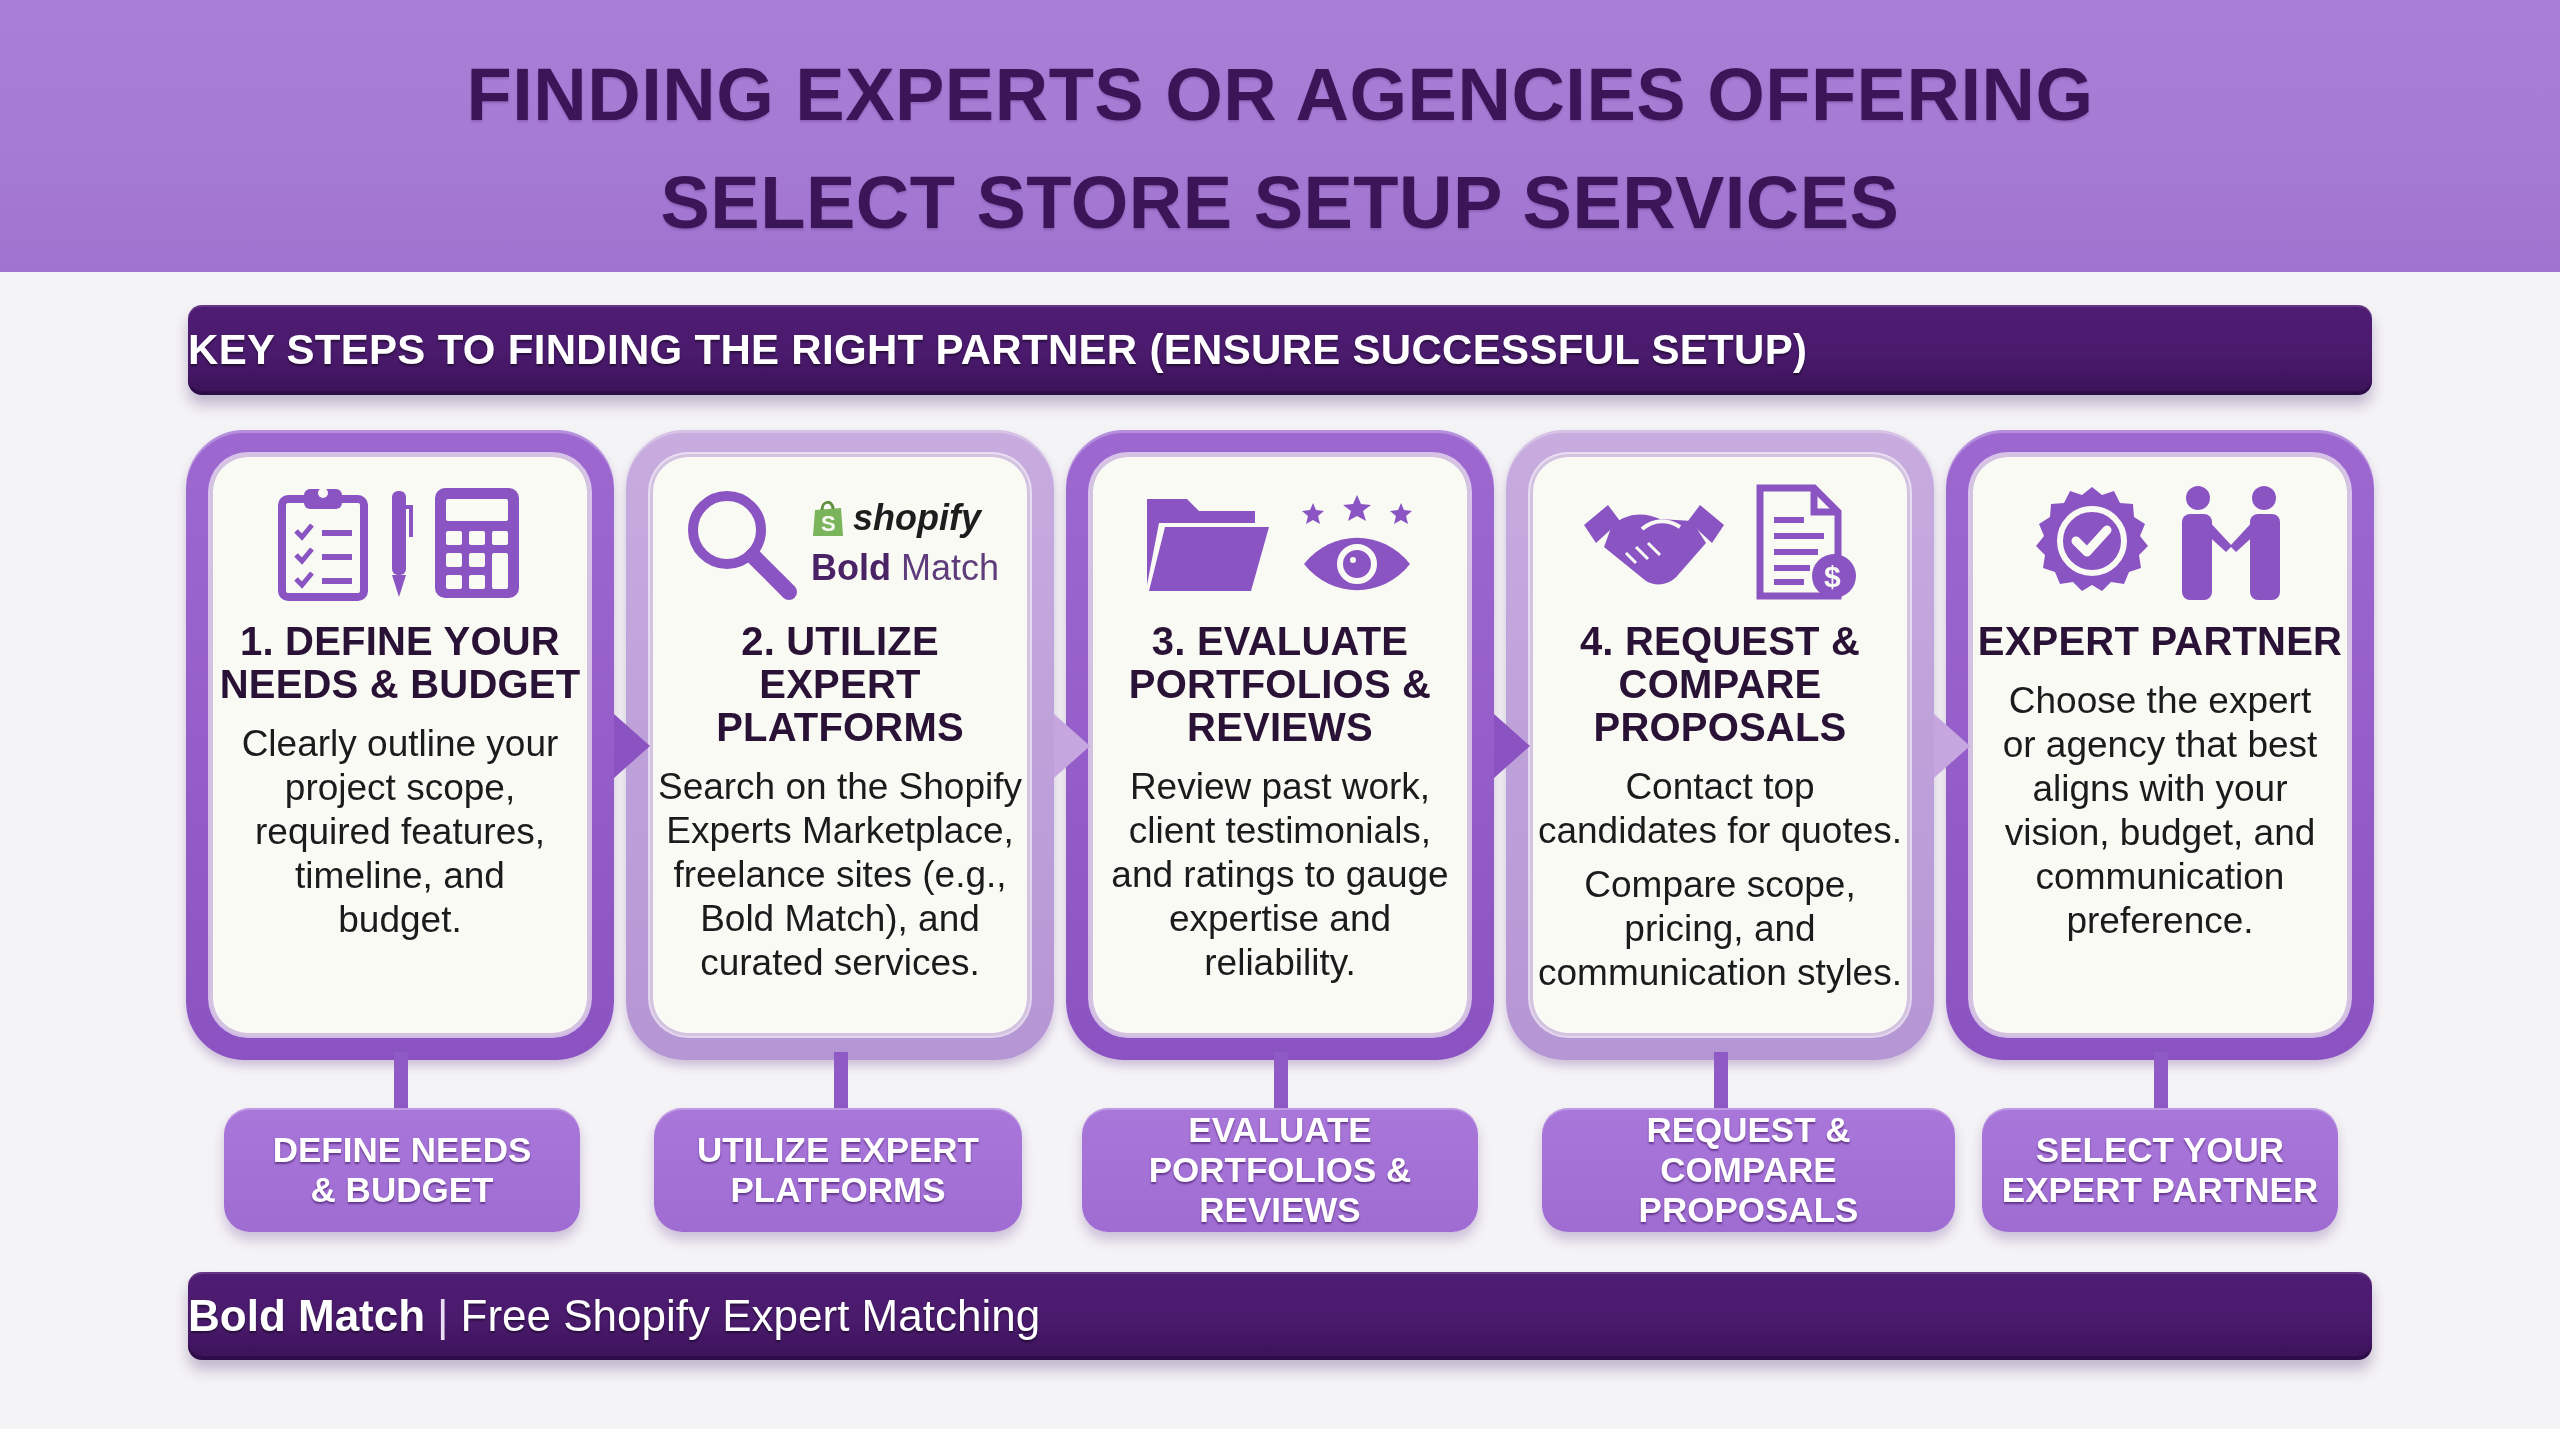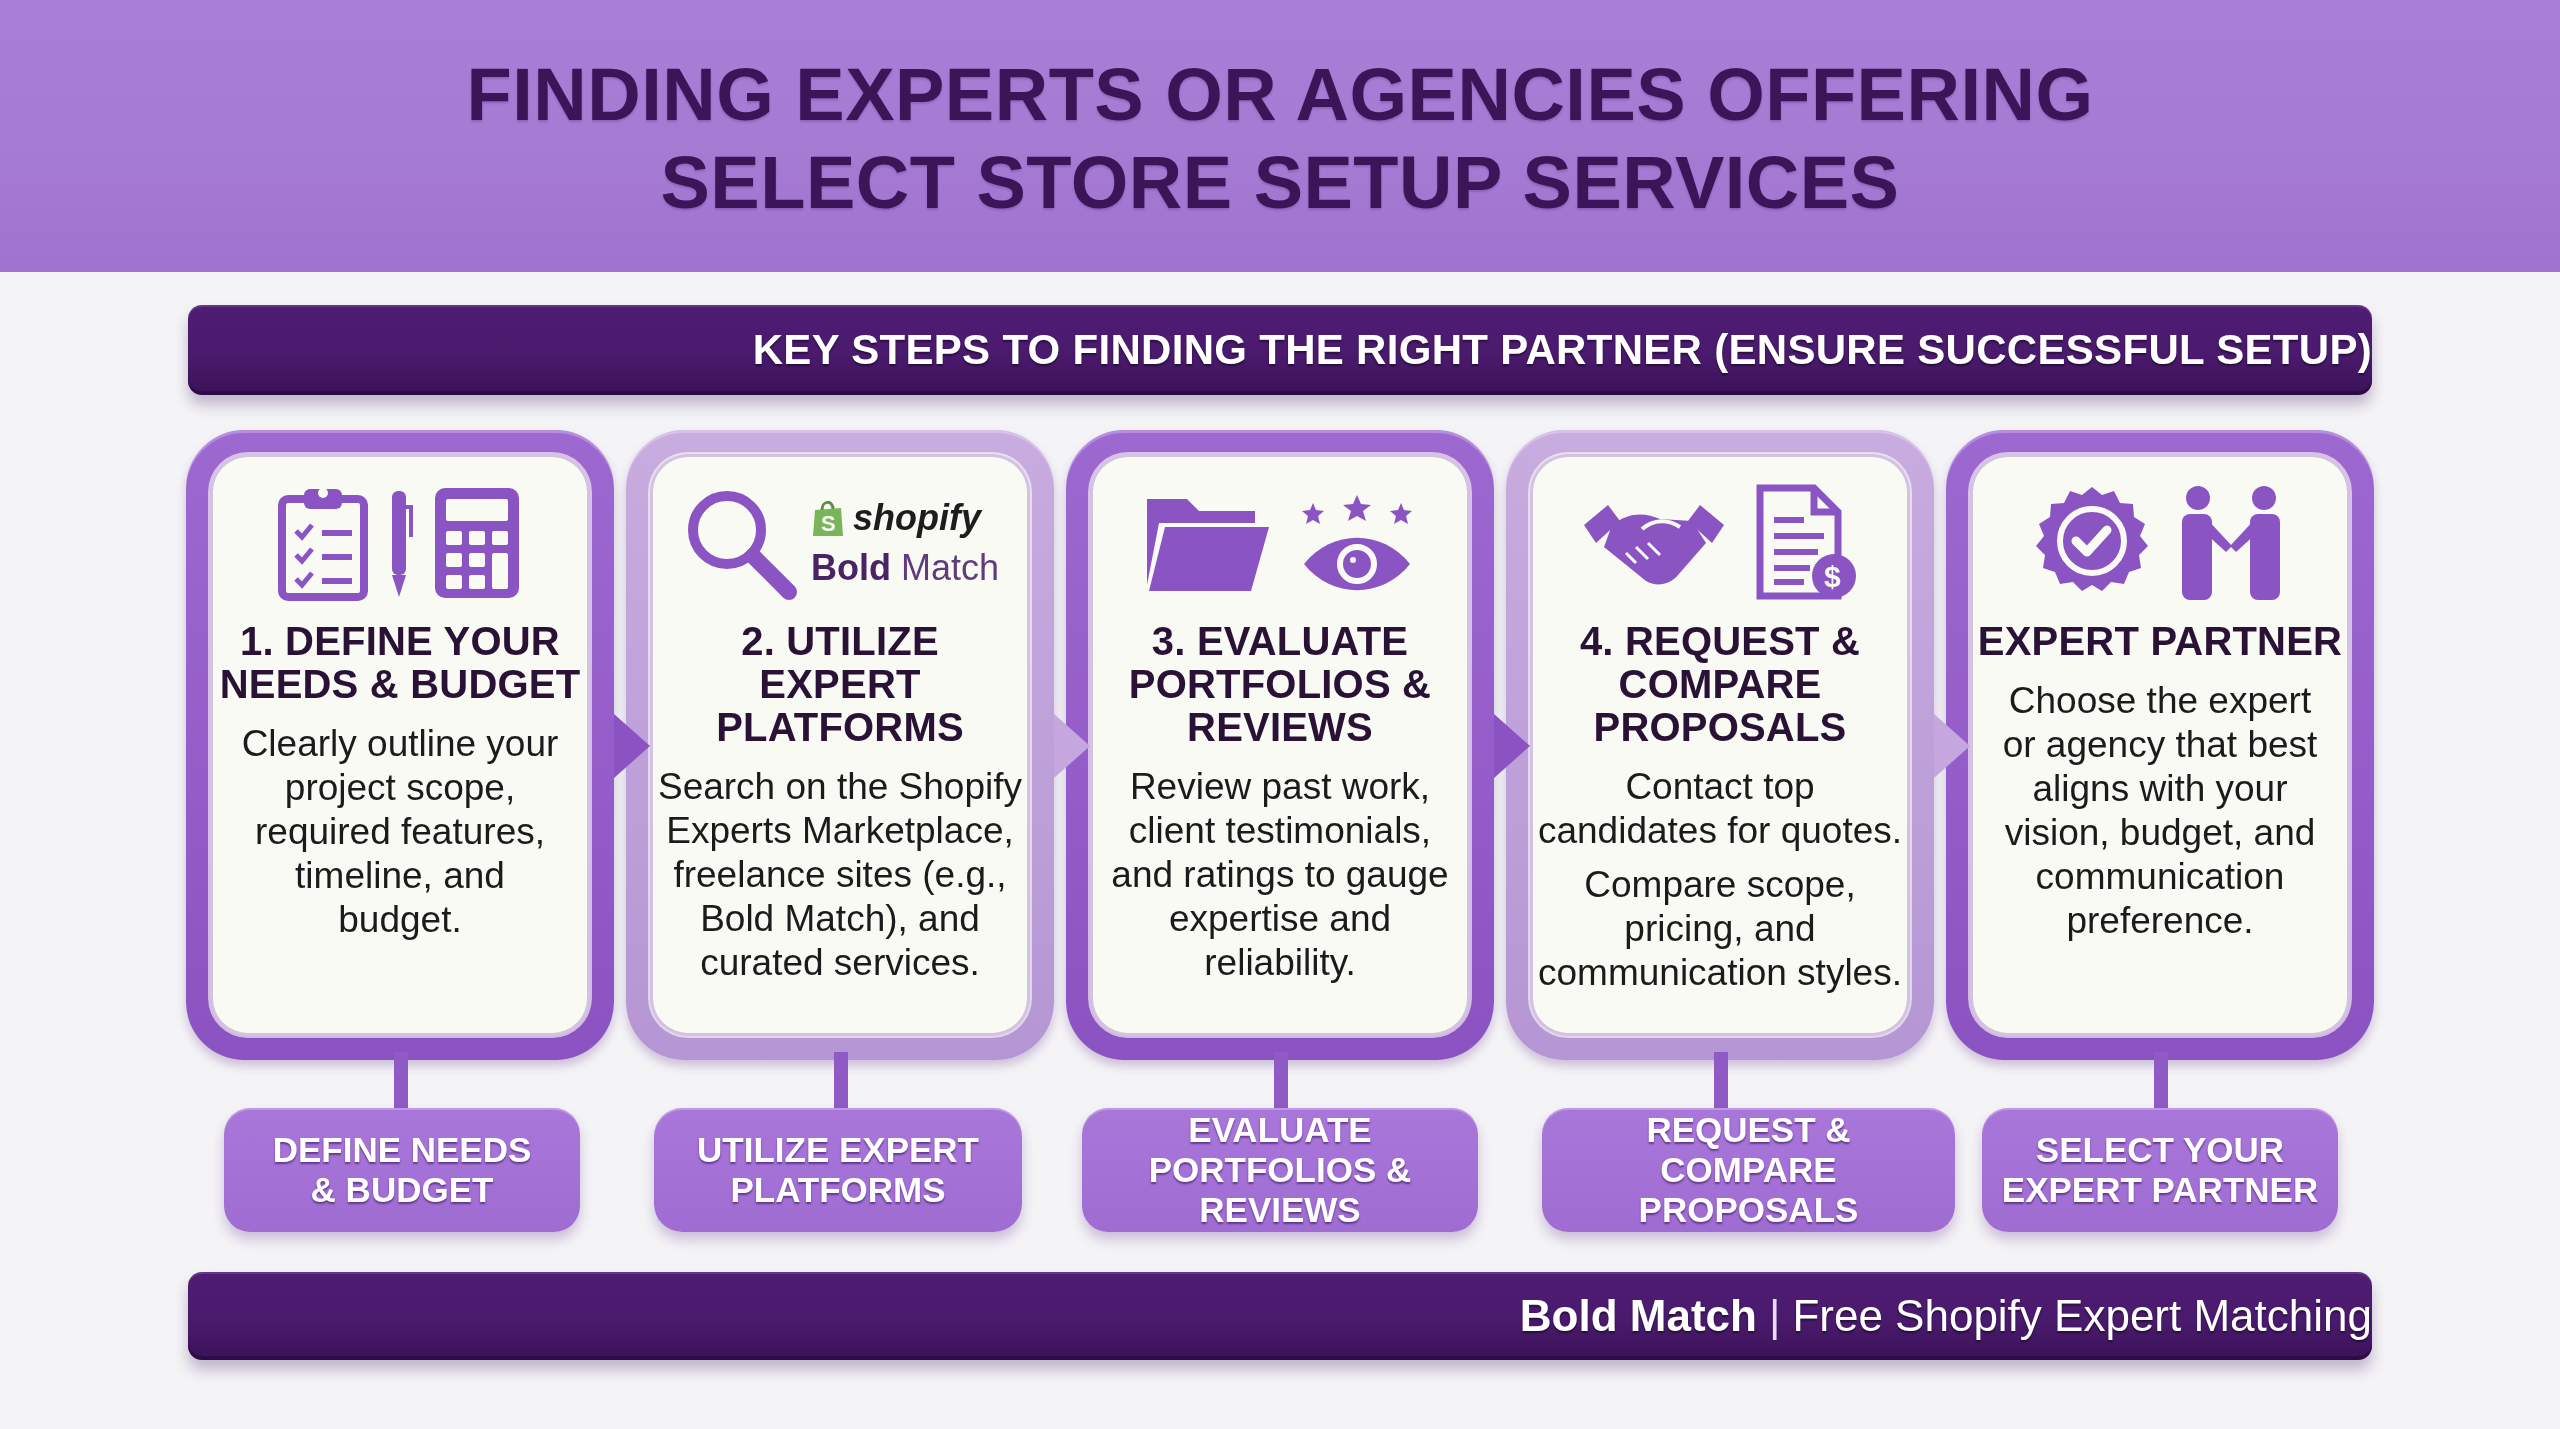--- a/index.html
+++ b/index.html
@@ -16,27 +16,28 @@
     padding-top: 6px;
   }
   .banner-line {
     font-family: "Liberation Sans", sans-serif;
     font-weight: 700;
     color: #3a1659;
     font-size: 74px;
     line-height: 88px;
     letter-spacing: 0.5px;
     text-shadow: 0 2px 2px rgba(80,30,110,0.25);
+    margin-top: 20px;
   }
   .bar {
     position: absolute; left: 188px; width: 2184px;
     background: linear-gradient(180deg, #4f1d74 0%, #4a1a6d 55%, #3b1258 100%);
     border-radius: 14px;
     box-shadow: 0 10px 14px rgba(70,30,100,0.28), inset 0 2px 0 rgba(255,255,255,0.12), inset 0 -4px 0 rgba(20,0,40,0.35);
-    display: flex; align-items: center; justify-content: flex-end;
+    display: flex; align-items: center; justify-content: flex-start;
     color: #ffffff;
   }
   .bar-top { top: 305px; height: 90px; }
   .bar-top span {
     font-weight: 700; font-size: 42px; letter-spacing: 0.3px;
     text-shadow: 0 2px 2px rgba(0,0,0,0.45);
   }
   .bar-bottom { top: 1272px; height: 88px; }
   .bar-bottom .strong { font-weight: 700; font-size: 44px; text-shadow: 0 2px 2px rgba(0,0,0,0.45); }
   .bar-bottom .sep { font-size: 44px; margin: 0 12px; color: #e8ddf3; }

